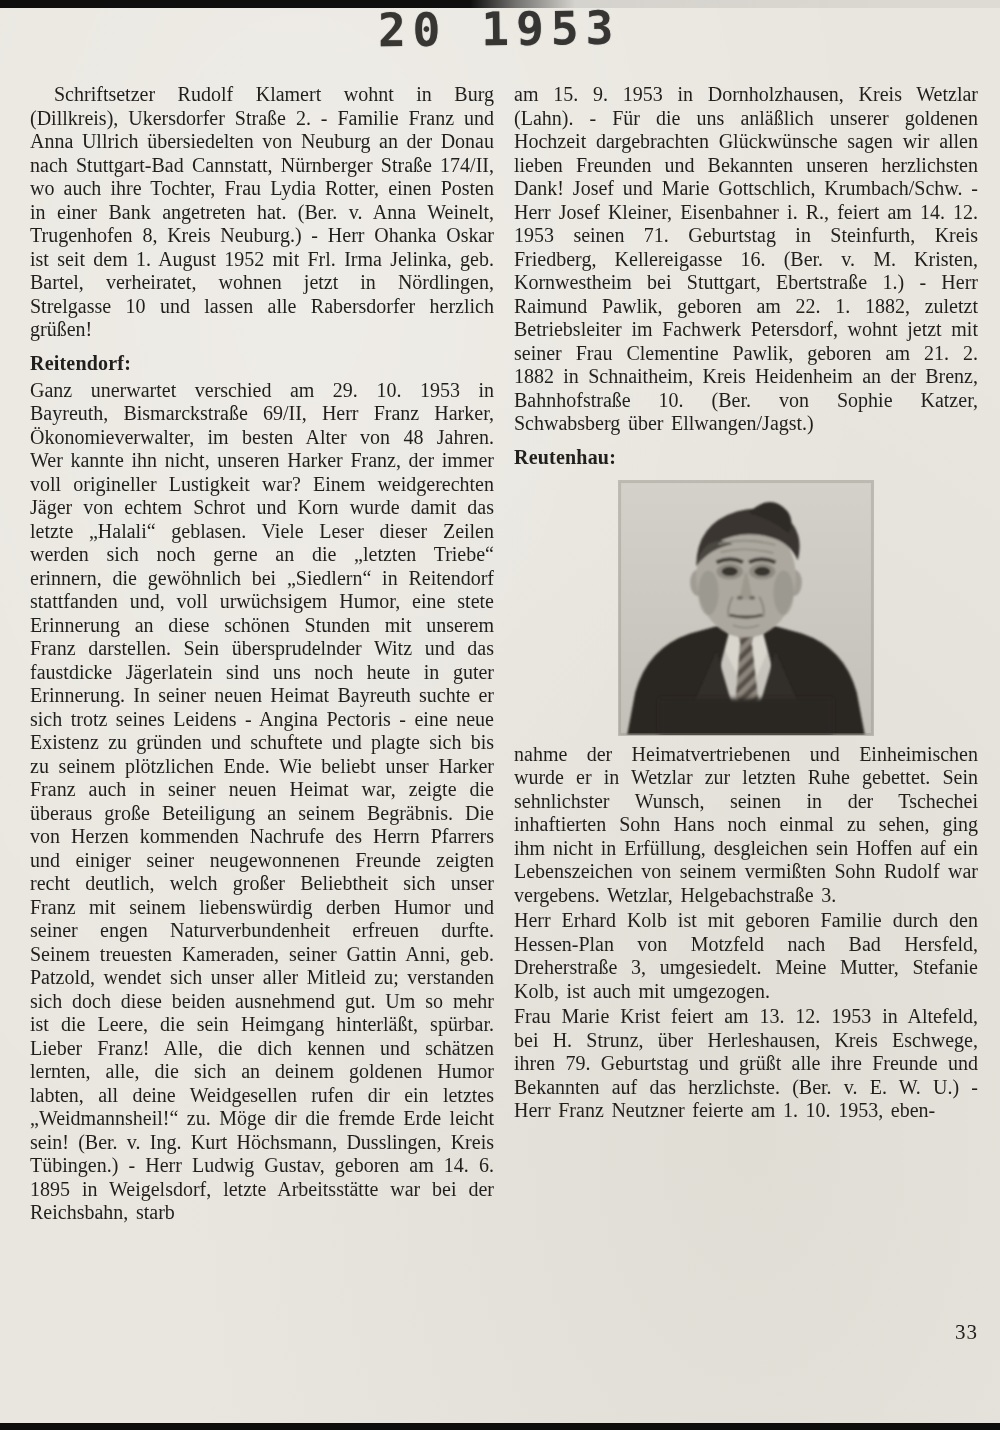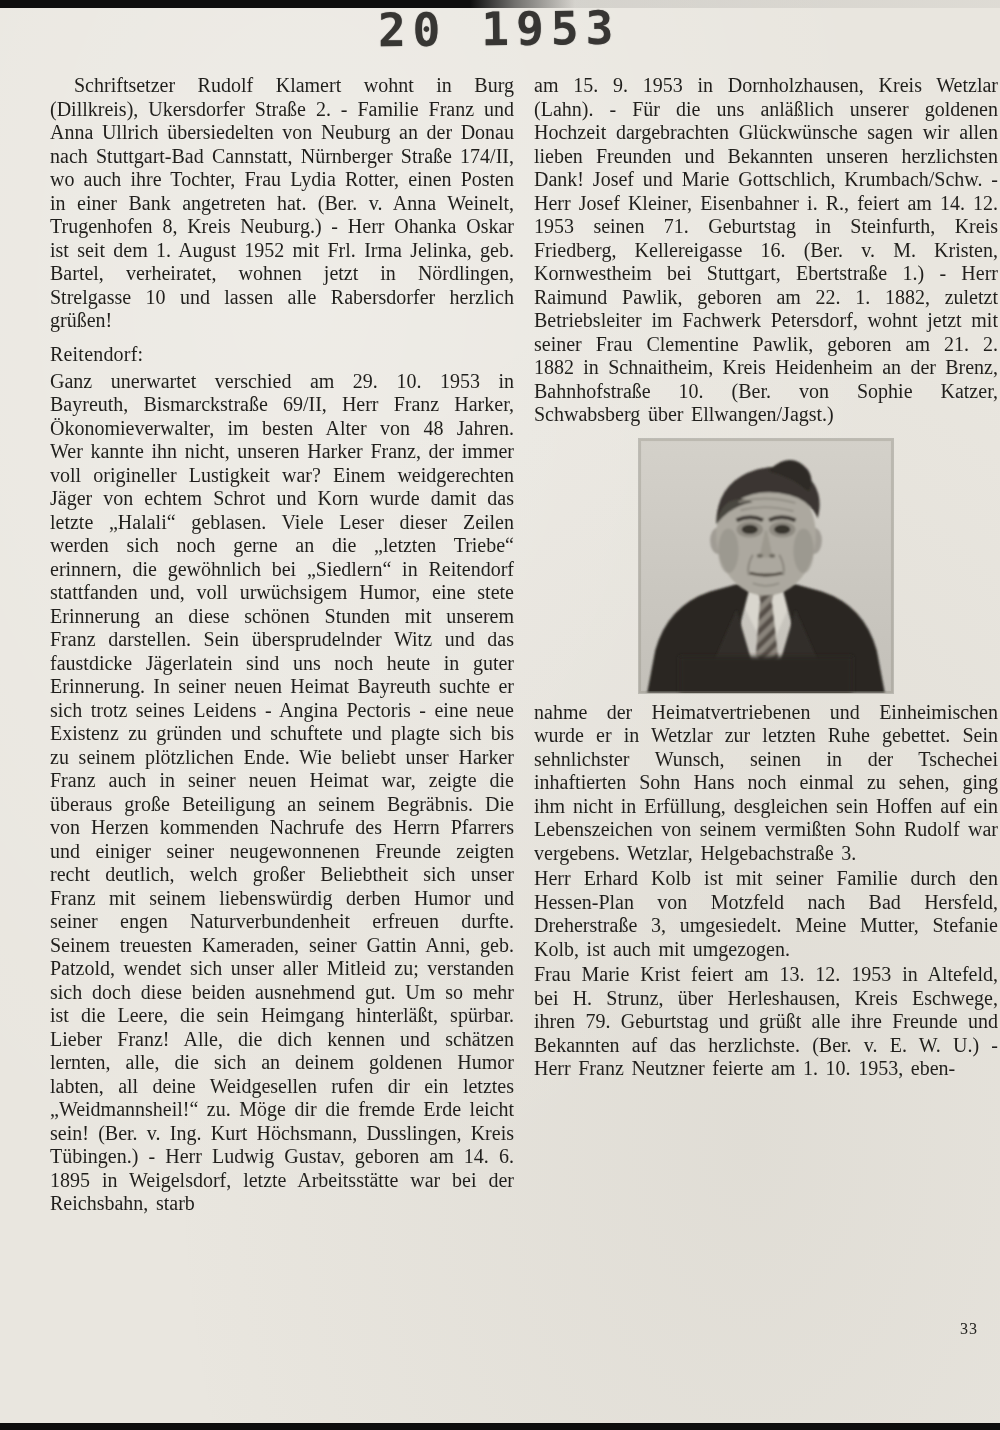--- a/index.html
+++ b/index.html
@@ -29,69 +29,69 @@
     position:absolute;left:378px;top:6px;
     font-family:"DejaVu Sans Mono",monospace;
     font-weight:bold;font-size:46px;line-height:46px;
     color:rgba(45,44,42,.88);
     letter-spacing:7px;
     transform:rotate(-0.6deg);
     text-shadow:0 0 1px rgba(45,44,42,.6);
   }
   .stamp-gap{display:inline-block;width:34px;}
   .col{
-    position:absolute;top:74px;width:464px;
+    position:absolute;top:83px;width:464px;
     font-size:20px;line-height:23.5px;
     color:#201f1c;
     text-align:justify;
     word-spacing:0.13em;
-    margin-left:20px;
   }
   .col-left{left:30px;}
   .col-right{left:514px;}
   .para{margin:0 0 2px 0;}
   .para.indent{text-indent:24px;}
   .heading{
     font-size:20px;line-height:24px;
-    font-weight:normal;
+    font-weight:bold;
     margin:9px 0 4px 0;
     text-align:left;
     letter-spacing:0.2px;
   }
   .photo-figure{
     width:254px;height:254px;
     margin:12px auto 8px auto;
     position:relative;
     box-shadow:0 0 0 1px rgba(60,58,52,.25);
     background:#ccc9c2;
   }
   .photo-figure svg{display:block;width:100%;height:100%;}
   .page-number{
     position:absolute;right:22px;top:1320px;
-    font-size:16px;color:#23221f;
+    font-size:21px;color:#23221f;
     letter-spacing:1px;
   }
 </style>
 </head>
 <body>
 
 <div class="page">
   <div class="top-band"></div>
 
   <div class="stamp">
     <span>20</span><span class="stamp-gap"></span><span>1953</span>
   </div>
 
   <div class="col col-left">
       <p class="para indent">Schriftsetzer Rudolf Klamert wohnt in Burg (Dillkreis), Ukersdorfer Straße 2. - Familie Franz und Anna Ullrich übersiedelten von Neuburg an der Donau nach Stuttgart-Bad Cannstatt, Nürnberger Straße 174/II, wo auch ihre Tochter, Frau Lydia Rotter, einen Posten in einer Bank angetreten hat. (Ber. v. Anna Weinelt, Trugenhofen 8, Kreis Neuburg.) - Herr Ohanka Oskar ist seit dem 1. August 1952 mit Frl. Irma Jelinka, geb. Bartel, verheiratet, wohnen jetzt in Nördlingen, Strelgasse 10 und lassen alle Rabersdorfer herzlich grüßen!</p>
       <h3 class="heading">Reitendorf:</h3>
       <p class="para">Ganz unerwartet verschied am 29. 10. 1953 in Bayreuth, Bismarckstraße 69/II, Herr Franz Harker, Ökonomieverwalter, im besten Alter von 48 Jahren. Wer kannte ihn nicht, unseren Harker Franz, der immer voll origineller Lustigkeit war? Einem weidgerechten Jäger von echtem Schrot und Korn wurde damit das letzte „Halali“ geblasen. Viele Leser dieser Zeilen werden sich noch gerne an die „letzten Triebe“ erinnern, die gewöhnlich bei „Siedlern“ in Reitendorf stattfanden und, voll urwüchsigem Humor, eine stete Erinnerung an diese schönen Stunden mit unserem Franz darstellen. Sein übersprudelnder Witz und das faustdicke Jägerlatein sind uns noch heute in guter Erinnerung. In seiner neuen Heimat Bayreuth suchte er sich trotz seines Leidens - Angina Pectoris - eine neue Existenz zu gründen und schuftete und plagte sich bis zu seinem plötzlichen Ende. Wie beliebt unser Harker Franz auch in seiner neuen Heimat war, zeigte die überaus große Beteiligung an seinem Begräbnis. Die von Herzen kommenden Nachrufe des Herrn Pfarrers und einiger seiner neugewonnenen Freunde zeigten recht deutlich, welch großer Beliebtheit sich unser Franz mit seinem liebenswürdig derben Humor und seiner engen Naturverbundenheit erfreuen durfte. Seinem treuesten Kameraden, seiner Gattin Anni, geb. Patzold, wendet sich unser aller Mitleid zu; verstanden sich doch diese beiden ausnehmend gut. Um so mehr ist die Leere, die sein Heimgang hinterläßt, spürbar. Lieber Franz! Alle, die dich kennen und schätzen lernten, alle, die sich an deinem goldenen Humor labten, all deine Weidgesellen rufen dir ein letztes „Weidmannsheil!“ zu. Möge dir die fremde Erde leicht sein! (Ber. v. Ing. Kurt Höchsmann, Dusslingen, Kreis Tübingen.) - Herr Ludwig Gustav, geboren am 14. 6. 1895 in Weigelsdorf, letzte Arbeitsstätte war bei der Reichsbahn, starb</p>
     </div>
   <div class="col col-right">
       <p class="para">am 15. 9. 1953 in Dornholzhausen, Kreis Wetzlar (Lahn). - Für die uns anläßlich unserer goldenen Hochzeit dargebrachten Glückwünsche sagen wir allen lieben Freunden und Bekannten unseren herzlichsten Dank! Josef und Marie Gottschlich, Krumbach/Schw. - Herr Josef Kleiner, Eisenbahner i. R., feiert am 14. 12. 1953 seinen 71. Geburtstag in Steinfurth, Kreis Friedberg, Kellereigasse 16. (Ber. v. M. Kristen, Kornwestheim bei Stuttgart, Ebertstraße 1.) - Herr Raimund Pawlik, geboren am 22. 1. 1882, zuletzt Betriebsleiter im Fachwerk Petersdorf, wohnt jetzt mit seiner Frau Clementine Pawlik, geboren am 21. 2. 1882 in Schnaitheim, Kreis Heidenheim an der Brenz, Bahnhofstraße 10. (Ber. von Sophie Katzer, Schwabsberg über Ellwangen/Jagst.)</p>
+      <h3 class="heading">Reutenhau:</h3>
       <figure class="photo-figure">
     <svg viewBox="0 0 250 250" xmlns="http://www.w3.org/2000/svg">
       <defs>
         <linearGradient id="bgGrad" x1="0" y1="0" x2="0" y2="1">
           <stop offset="0" stop-color="#d4d1ca"></stop>
           <stop offset="1" stop-color="#c3c0b9"></stop>
         </linearGradient>
         <pattern id="tieStripes" width="10" height="10" patternTransform="rotate(45)" patternUnits="userSpaceOnUse">
           <rect width="10" height="10" fill="#56504a"></rect>
           <rect width="5" height="10" fill="#8a847b"></rect>
@@ -152,19 +152,19 @@
         <path d="M112,142 Q125,147 138,142" stroke="#8e8a81" stroke-width="1.6" fill="none"></path>
 
         <ellipse cx="88" cy="110" rx="10" ry="22" fill="#908c83" opacity="0.55"></ellipse>
         <ellipse cx="162" cy="110" rx="10" ry="22" fill="#908c83" opacity="0.55"></ellipse>
       </g>
 
       <rect x="1" y="1" width="248" height="248" fill="none" stroke="#8f8b82" stroke-opacity="0.35" stroke-width="2"></rect>
     </svg>
   </figure>
       <p class="para">nahme der Heimatvertriebenen und Einheimischen wurde er in Wetzlar zur letzten Ruhe gebettet. Sein sehnlichster Wunsch, seinen in der Tschechei inhaftierten Sohn Hans noch einmal zu sehen, ging ihm nicht in Erfüllung, desgleichen sein Hoffen auf ein Lebenszeichen von seinem vermißten Sohn Rudolf war vergebens. Wetzlar, Helgebachstraße 3.</p>
-      <p class="para">Herr Erhard Kolb ist mit seiner Familie durch den Hessen-Plan von Motzfeld nach Bad Hersfeld, Dreherstraße 3, umgesiedelt. Meine Mutter, Stefanie Kolb, ist auch mit umgezogen.</p>
+      <p class="para">Herr Erhard Kolb ist mit geboren Familie durch den Hessen-Plan von Motzfeld nach Bad Hersfeld, Dreherstraße 3, umgesiedelt. Meine Mutter, Stefanie Kolb, ist auch mit umgezogen.</p>
       <p class="para">Frau Marie Krist feiert am 13. 12. 1953 in Altefeld, bei H. Strunz, über Herleshausen, Kreis Eschwege, ihren 79. Geburtstag und grüßt alle ihre Freunde und Bekannten auf das herzlichste. (Ber. v. E. W. U.) - Herr Franz Neutzner feierte am 1. 10. 1953, eben-</p>
     </div>
 
   <div class="page-number">33</div>
   <div class="bottom-band"></div>
 </div>
 
 </body></html>

